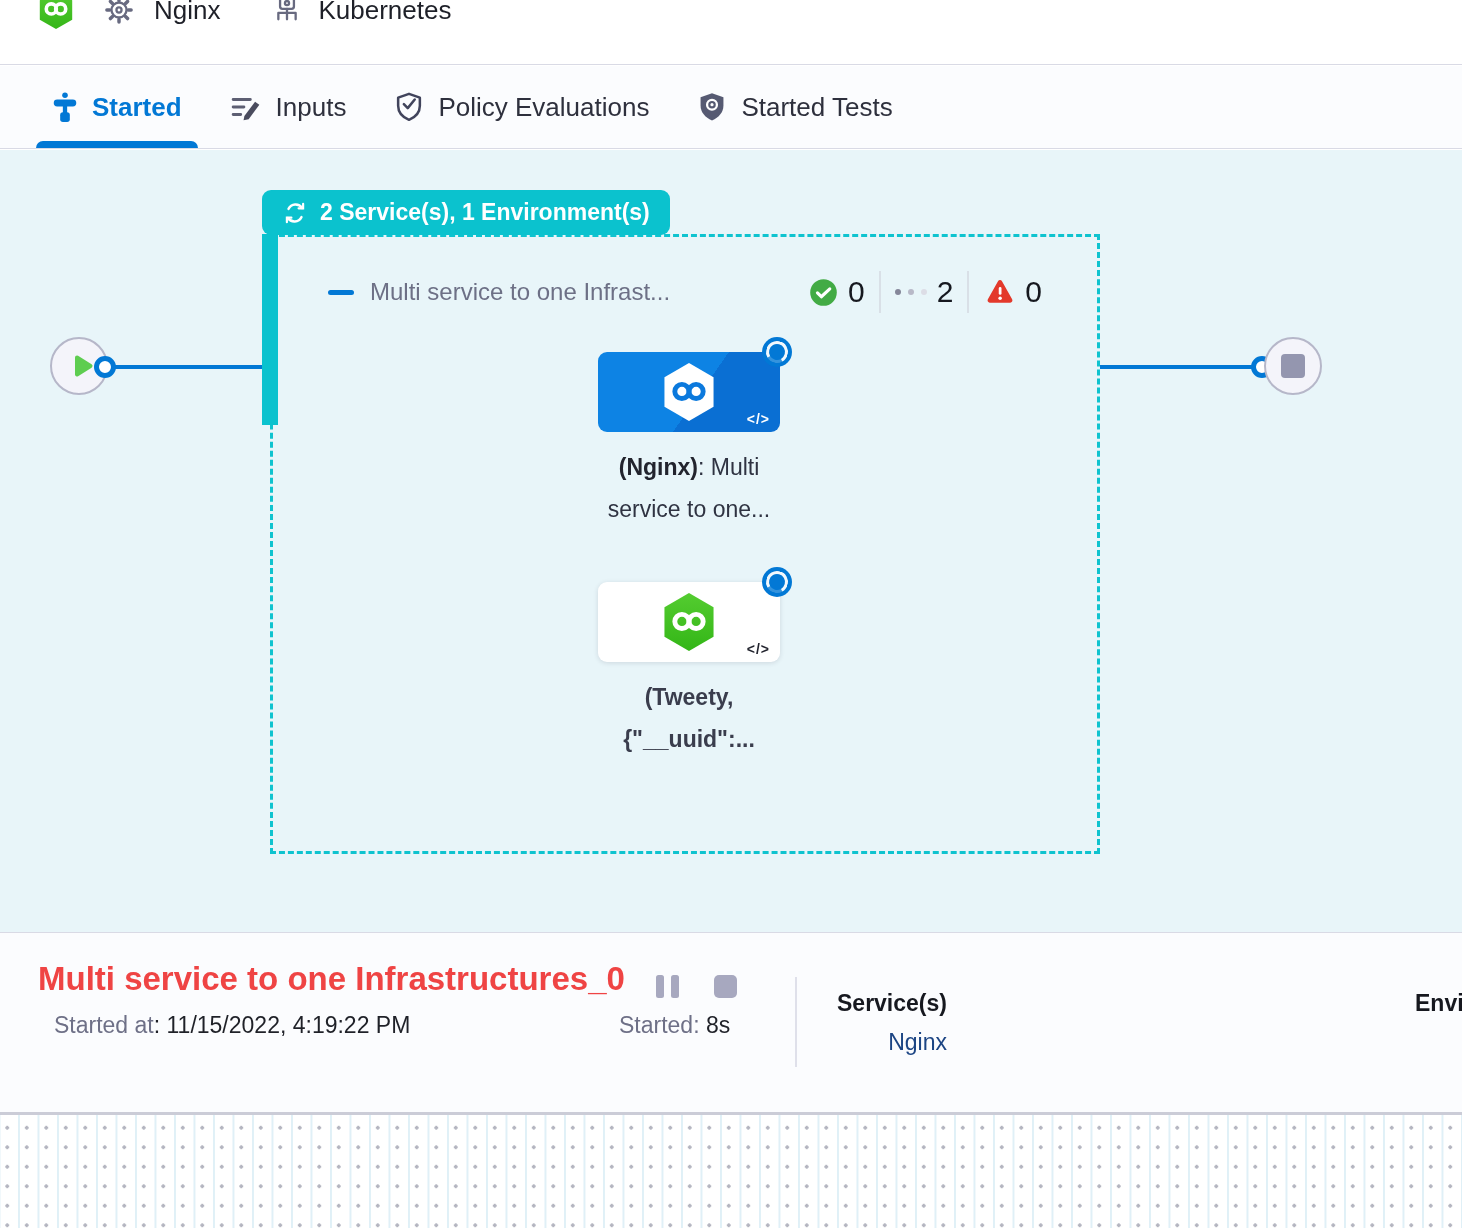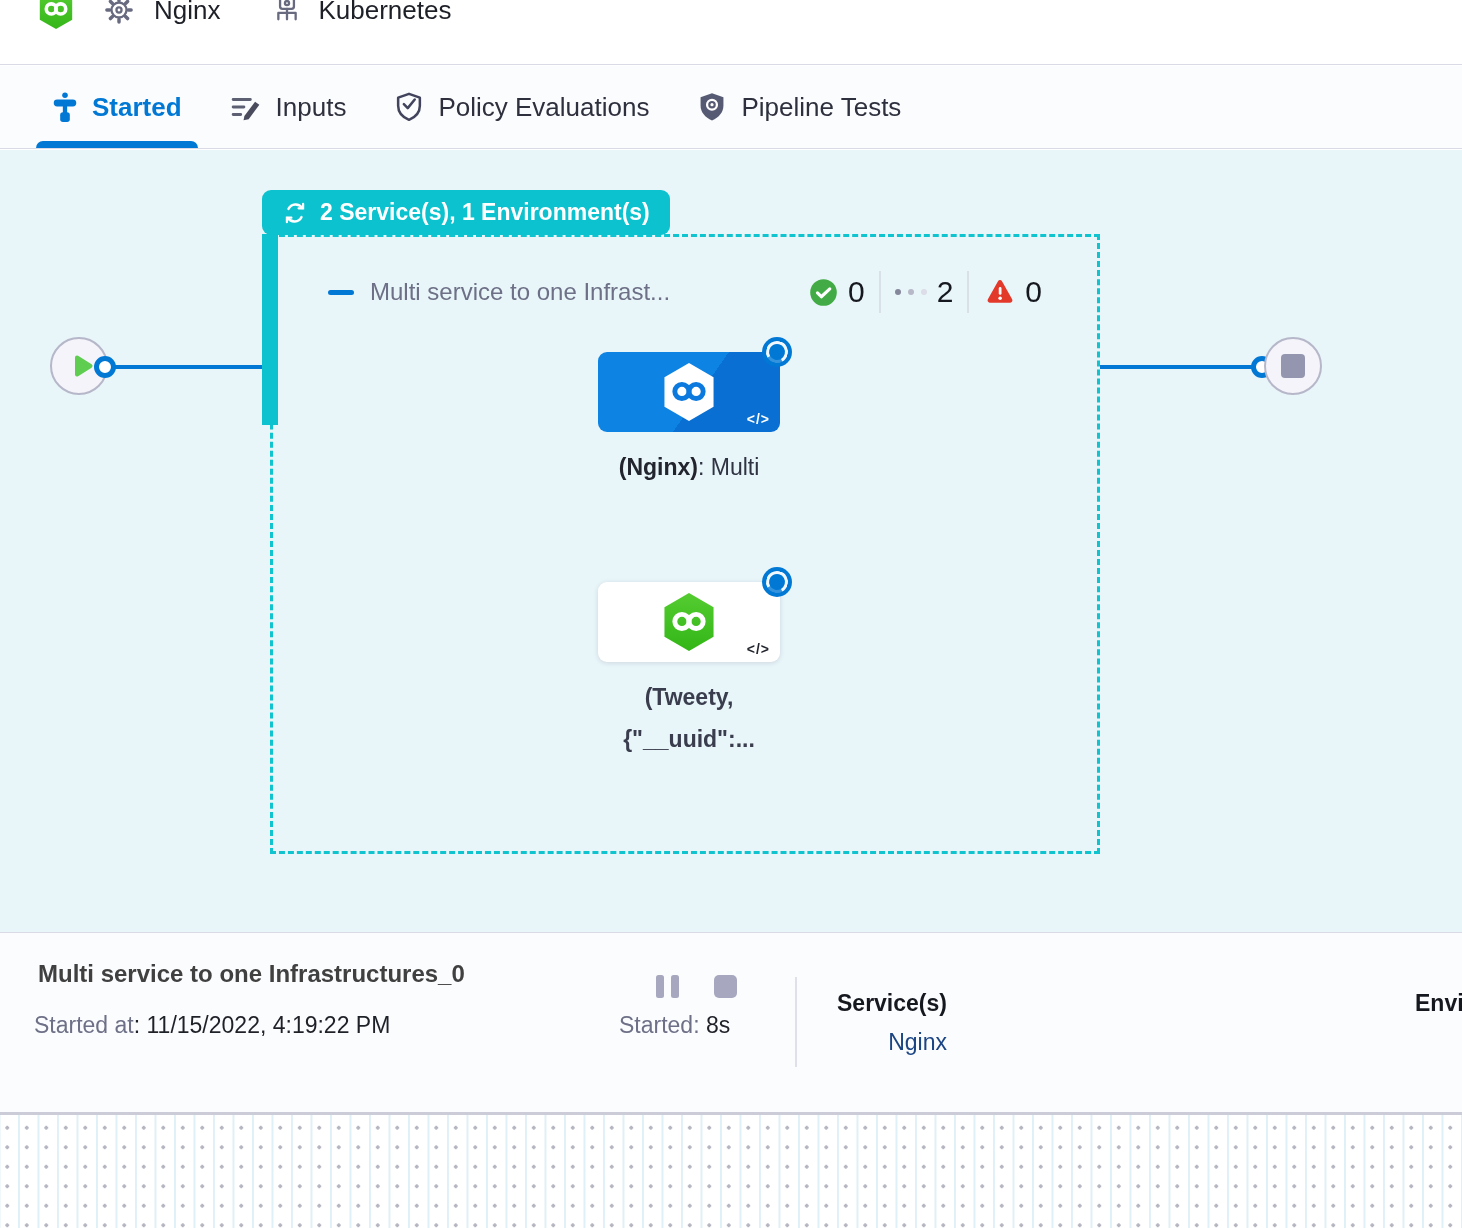--- a/index.html
+++ b/index.html
@@ -64,21 +64,21 @@
                     transform:rotate(15deg); }
 
   .node-label { position:absolute; width:262px; text-align:center; font-size:23px; line-height:42px;
                 color:#2f3342; z-index:4; }
   .node-label b { color:#22242e; }
   .node-label.boldall { font-weight:700; color:#3a3d4d; }
 
   
   .info-bar { position:absolute; top:932px; left:0; right:0; height:180px; background:#fbfcfe;
               border-top:1px solid #d9dae5; }
-  .exec-title { position:absolute; left:38px; top:27px; font-size:24px; font-weight:700; color:#404040; white-space:nowrap; }
+  .exec-title { position:absolute; left:38px; top:27px; font-size:33px; font-weight:700; color:#ef4444; white-space:nowrap; }
   .sub-line { position:absolute; font-size:23px; white-space:nowrap; }
   .lbl { color:#6e7087; }
   .val { color:#1f2128; }
   .ctl-btn { position:absolute; top:42px; display:flex; gap:7px; cursor:pointer; }
   .pause-bar { width:8px; height:23px; border-radius:2.5px; background:#a7a8bf; }
   .stop-btn { width:23px; height:23px; border-radius:5px; background:#a7a8bf; }
   .v-div { position:absolute; left:795px; top:44px; width:2px; height:90px; background:#dfe0ea; }
   .col-label { font-size:23px; font-weight:700; color:#16181f; white-space:nowrap; }
   .col-link { font-size:23px; color:#1c4584; margin-top:12px; cursor:pointer; white-space:nowrap; }
 
@@ -163,21 +163,21 @@
     <span>Policy Evaluations</span>
   </div>
   <div class="tab">
     <span>
       <svg width="30" height="32" viewBox="0 0 26 28">
         <path d="M13 2 23 5.5v7.2C23 18.6 19.1 23.1 13 25.8 6.9 23.1 3 18.6 3 12.7V5.5Z" fill="#565a72"></path>
         <circle cx="13" cy="12" r="4.3" fill="none" stroke="#fff" stroke-width="2"></circle>
         <circle cx="13" cy="12" r="1.4" fill="#fff"></circle>
       </svg>
     </span>
-    <span>Pipeline Tests</span>
+    <span>Started Tests</span>
   </div>
 </div>
 
 <div class="canvas">
 
   <div class="line abs" style="left:106px; width:164px;"></div>
   <div class="line abs" style="left:1100px; width:152px;"></div>
 
   <div class="endpoint" style="left:50px;">
     <span style="margin-left:5px;">
@@ -243,20 +243,21 @@
         <polygon points="50,2 95,28 95,82 50,108 5,82 5,28" fill="#fff"></polygon>
         <circle cx="37" cy="54" r="13" fill="none" stroke="#0b79dd" stroke-width="9"></circle>
         <circle cx="63" cy="54" r="13" fill="none" stroke="#0b79dd" stroke-width="9"></circle>
       </svg>
     </span>
     <span class="code-glyph on-blue">&lt;/&gt;</span>
   </div>
   <div class="spinner" style="left:762px; top:187px;"></div>
   <div class="node-label" style="left:558px; top:296px;">
     <div><b>(Nginx)</b><span>: Multi</span></div>
+    <div>service to one...</div>
   </div>
 
   <div class="node-card white" style="left:598px; top:432px;">
     <span>
       <svg width="56" height="60" viewBox="0 0 100 110">
         <defs>
             <linearGradient id="gh" x1="0" y1="0" x2="0" y2="1">
           <stop offset="0" stop-color="#54cc30"></stop>
               <stop offset="1" stop-color="#33b617"></stop>
             </linearGradient>
@@ -272,21 +273,21 @@
   <div class="node-label boldall" style="left:558px; top:526px;">
     <div>(Tweety,</div>
     <div>{"__uuid":...</div>
   </div>
 
 </div>
 
 <div class="info-bar">
   <div class="exec-title">Multi service to one Infrastructures_0</div>
 
-  <div class="sub-line" style="left:34px; top:79px;">
+  <div class="sub-line" style="left:54px; top:79px;">
     <span class="lbl">Started at</span><span class="val">: 11/15/2022, 4:19:22 PM</span>
   </div>
 
   <div class="ctl-btn" style="left:656px;">
     <span class="pause-bar"></span>
     <span class="pause-bar"></span>
   </div>
   <div class="ctl-btn" style="left:714px;">
     <span class="stop-btn"></span>
   </div>

